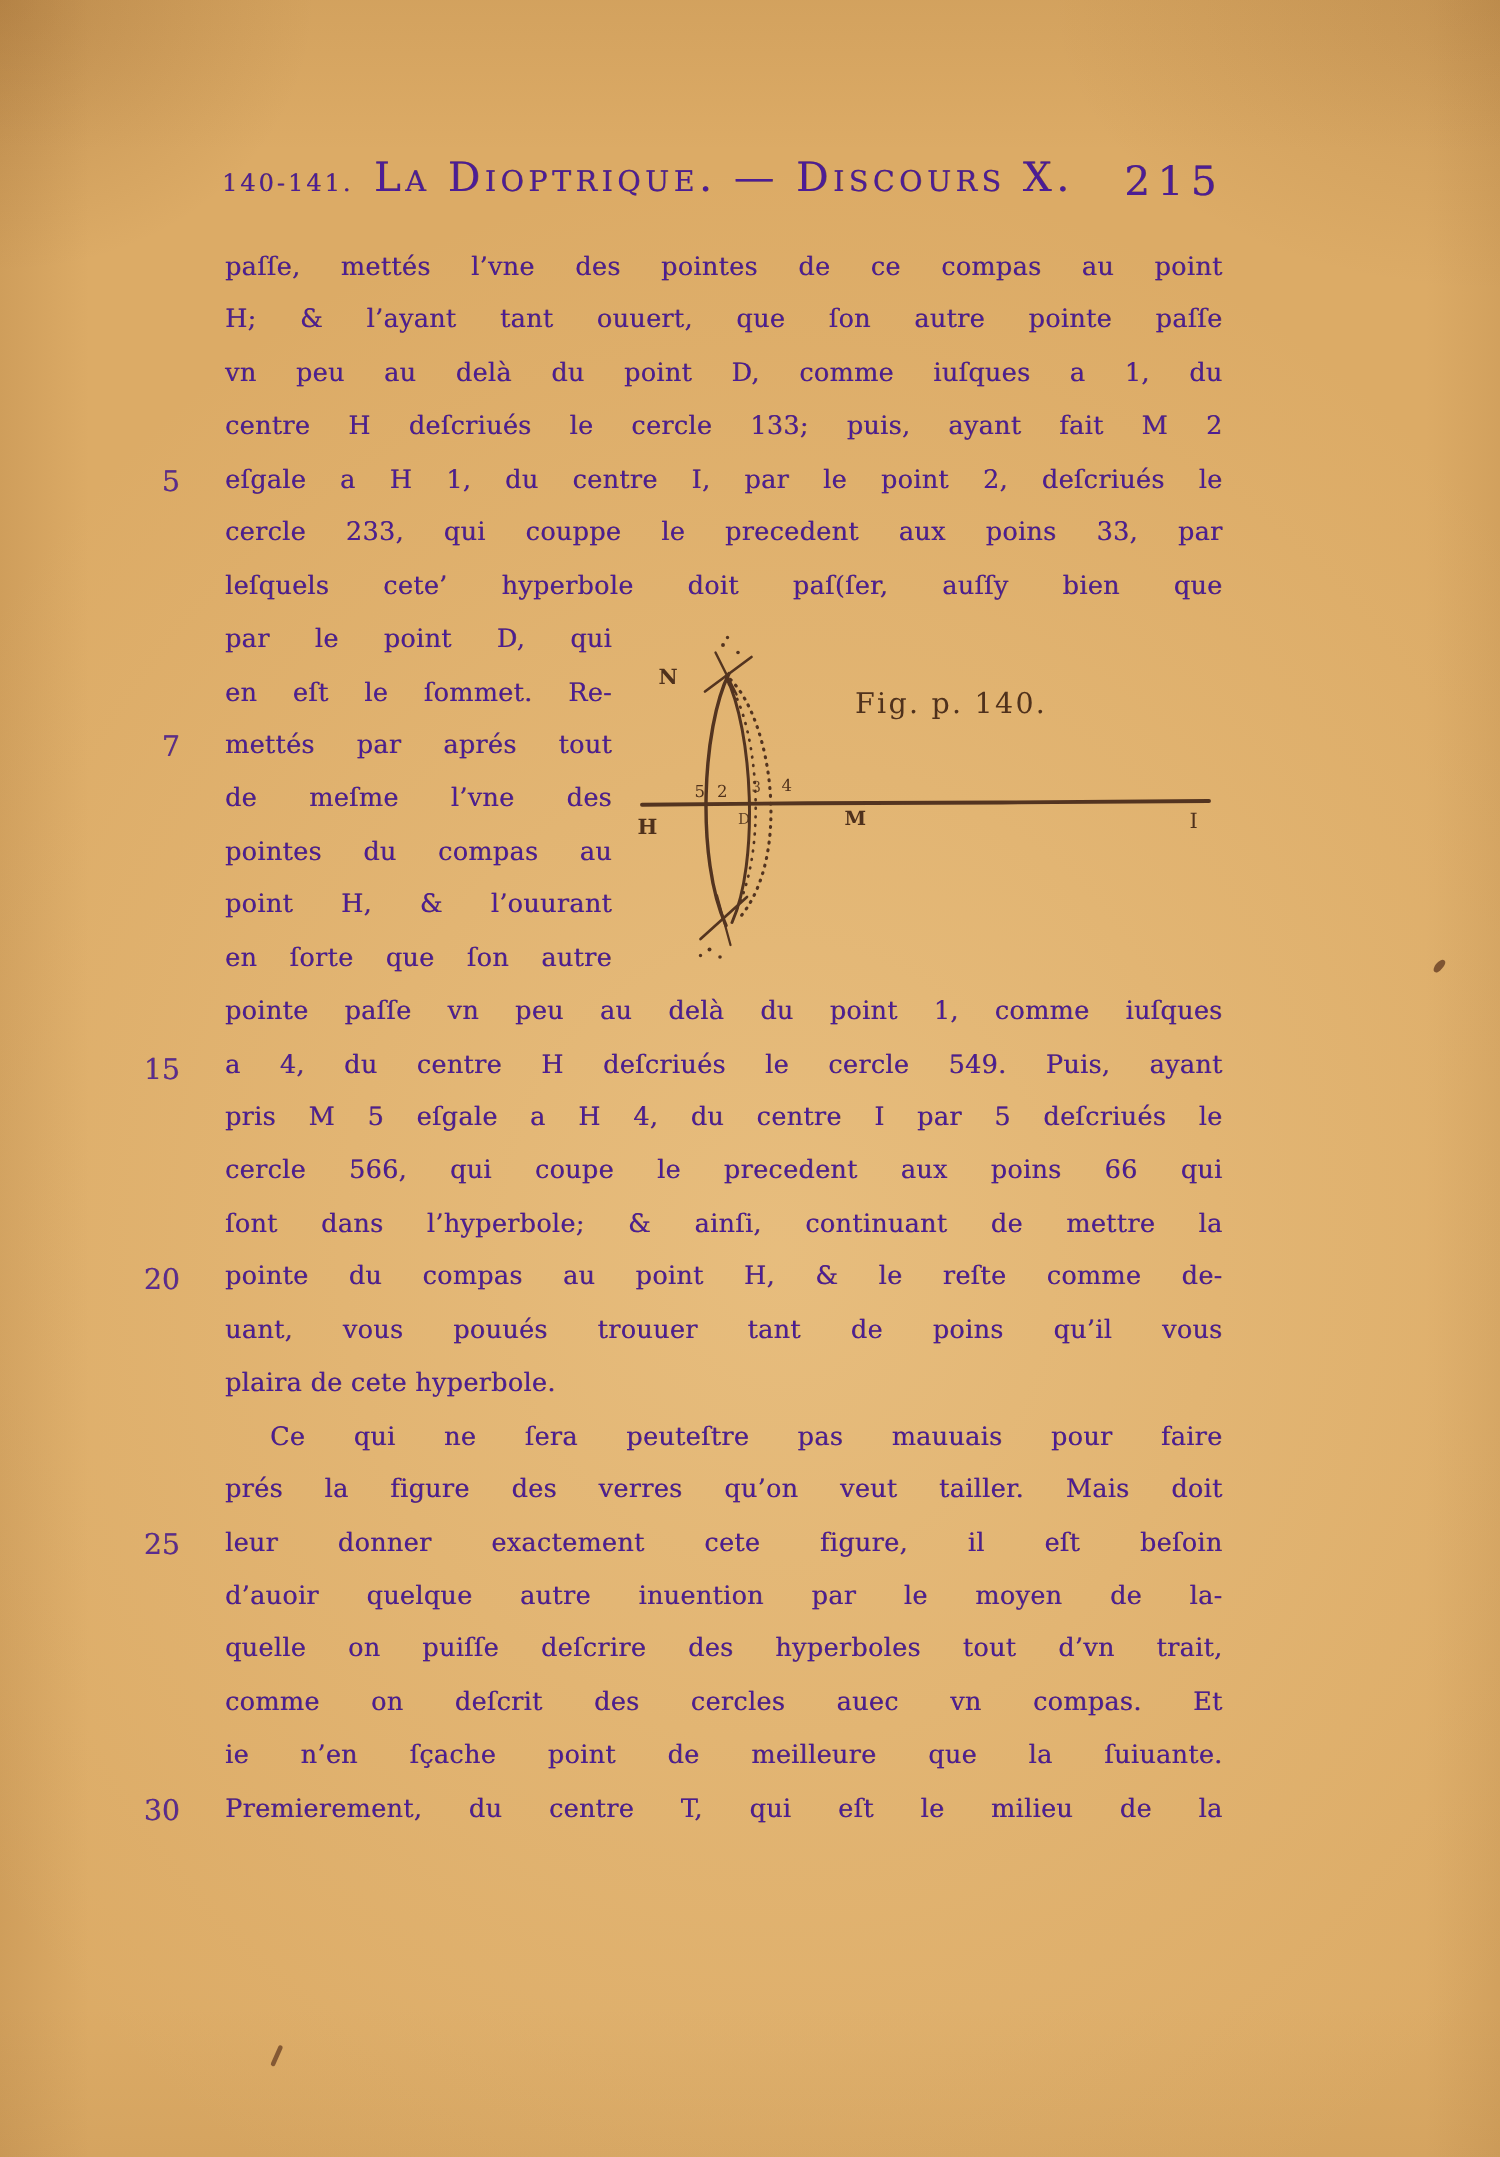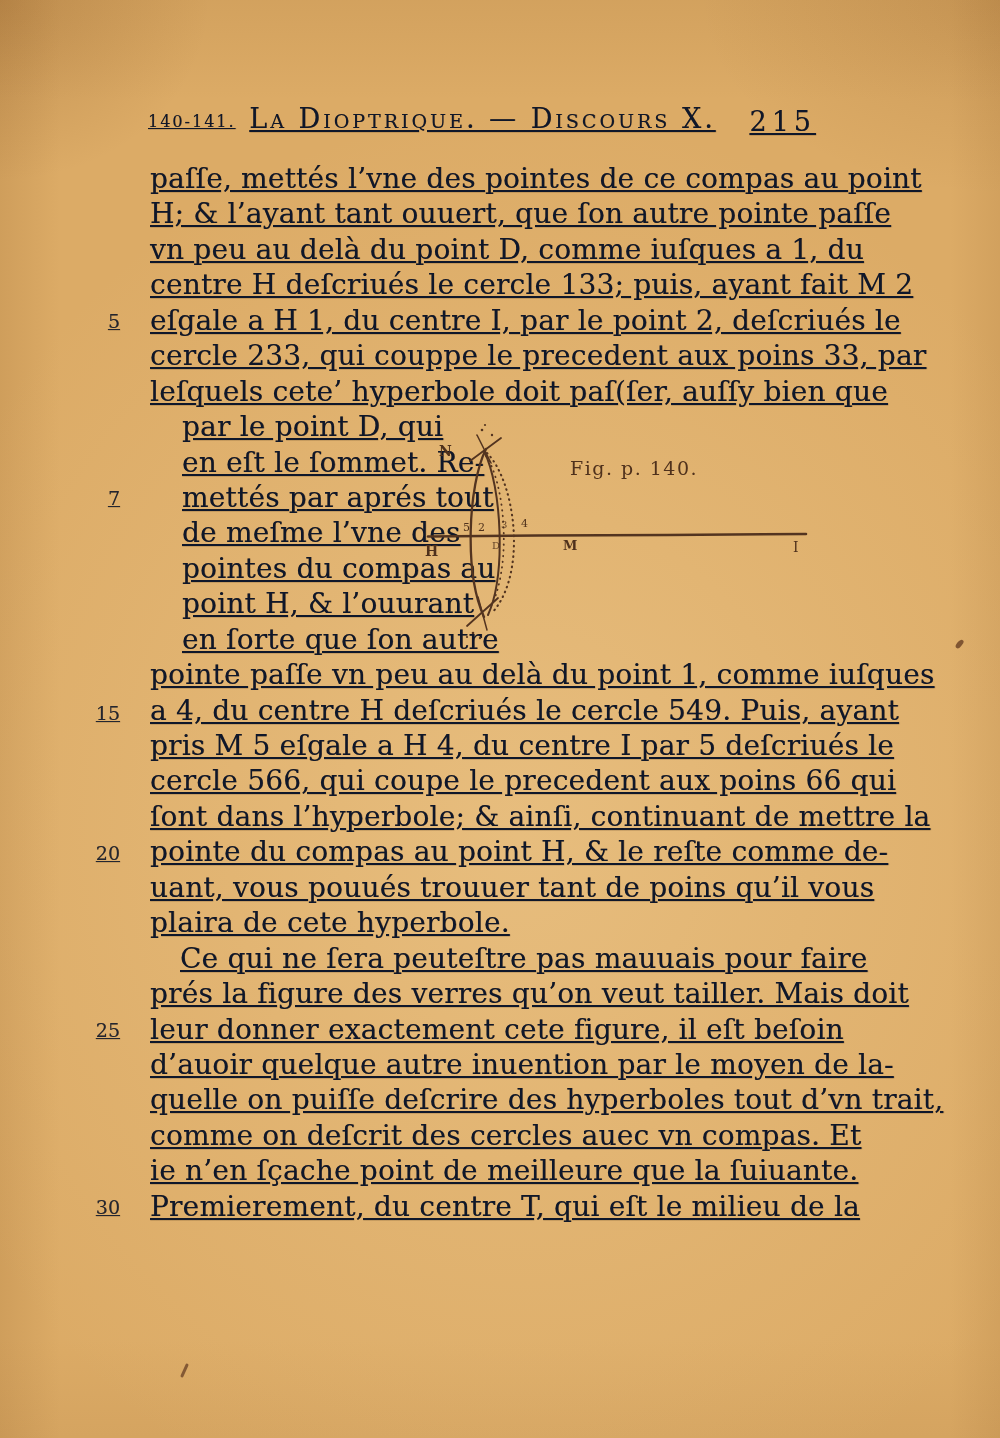--- a/index.html
+++ b/index.html
@@ -9,35 +9,35 @@
     background-image:
       radial-gradient(30% 18% at 0% 0%, rgba(110,60,15,0.22), rgba(110,60,15,0) 70%),
       radial-gradient(40% 18% at 100% 0%, rgba(120,70,20,0.16), rgba(120,70,20,0) 75%),
       radial-gradient(90% 70% at 52% 58%, rgba(240,204,145,0.55), rgba(240,204,145,0) 72%),
       linear-gradient(180deg, rgba(130,80,25,0.10) 0%, rgba(130,80,25,0) 7%, rgba(130,80,25,0) 93%, rgba(130,80,25,0.08) 100%),
       linear-gradient(90deg, rgba(120,70,20,0.13) 0%, rgba(120,70,20,0) 6%, rgba(120,70,20,0) 95%, rgba(120,70,20,0.10) 100%),
       radial-gradient(145% 105% at 50% 52%, rgba(0,0,0,0) 76%, rgba(110,65,20,0.20) 100%);
     font-family:"DejaVu Serif", serif;
     color:#4b3018;
   }
-  .ink{color:#0f172a;text-shadow:0.3px 0.3px 0.4px rgba(62,36,14,0.55);text-decoration:underline;}
+  .ink{color:#4c1d95;text-shadow:0.3px 0.3px 0.4px rgba(62,36,14,0.55);}
   
   .folio{position:absolute;left:148px;top:112px;font-size:16px;letter-spacing:2px;}
   .running-title{position:absolute;left:150px;top:103px;width:665px;text-align:center;
     font-variant:small-caps;font-size:27px;letter-spacing:3px;}
   .page-number{position:absolute;left:720px;top:106px;width:96px;text-align:right;
     font-size:27px;letter-spacing:5px;}
   
   .textblock{position:absolute;left:150px;top:161px;width:665px;}
   .line{
-    width:665px;height:35.45px;line-height:35.45px;font-size:28px;
+    width:665px;height:35.45px;line-height:35.45px;font-size:17px;
     text-align:justify;text-align-last:justify;white-space:nowrap;
     letter-spacing:0.2px;
   }
-  .line.narrow{width:258px;margin-left:32px;}
+  .line.narrow{width:258px;}
   .line.para-end{text-align-last:left;}
   .line.indent{padding-left:30px;width:635px;}
   
   .lnum{position:absolute;left:78px;width:42px;text-align:right;font-size:19px;
     height:35.45px;line-height:35.45px;opacity:0.9;}
   
   .figure-wrap{position:absolute;left:418px;top:423px;width:400px;height:228px;}
   .figure-wrap svg{position:absolute;left:0;top:0;}
   svg text{font-family:"DejaVu Serif", serif;fill:#513категория;}
   

